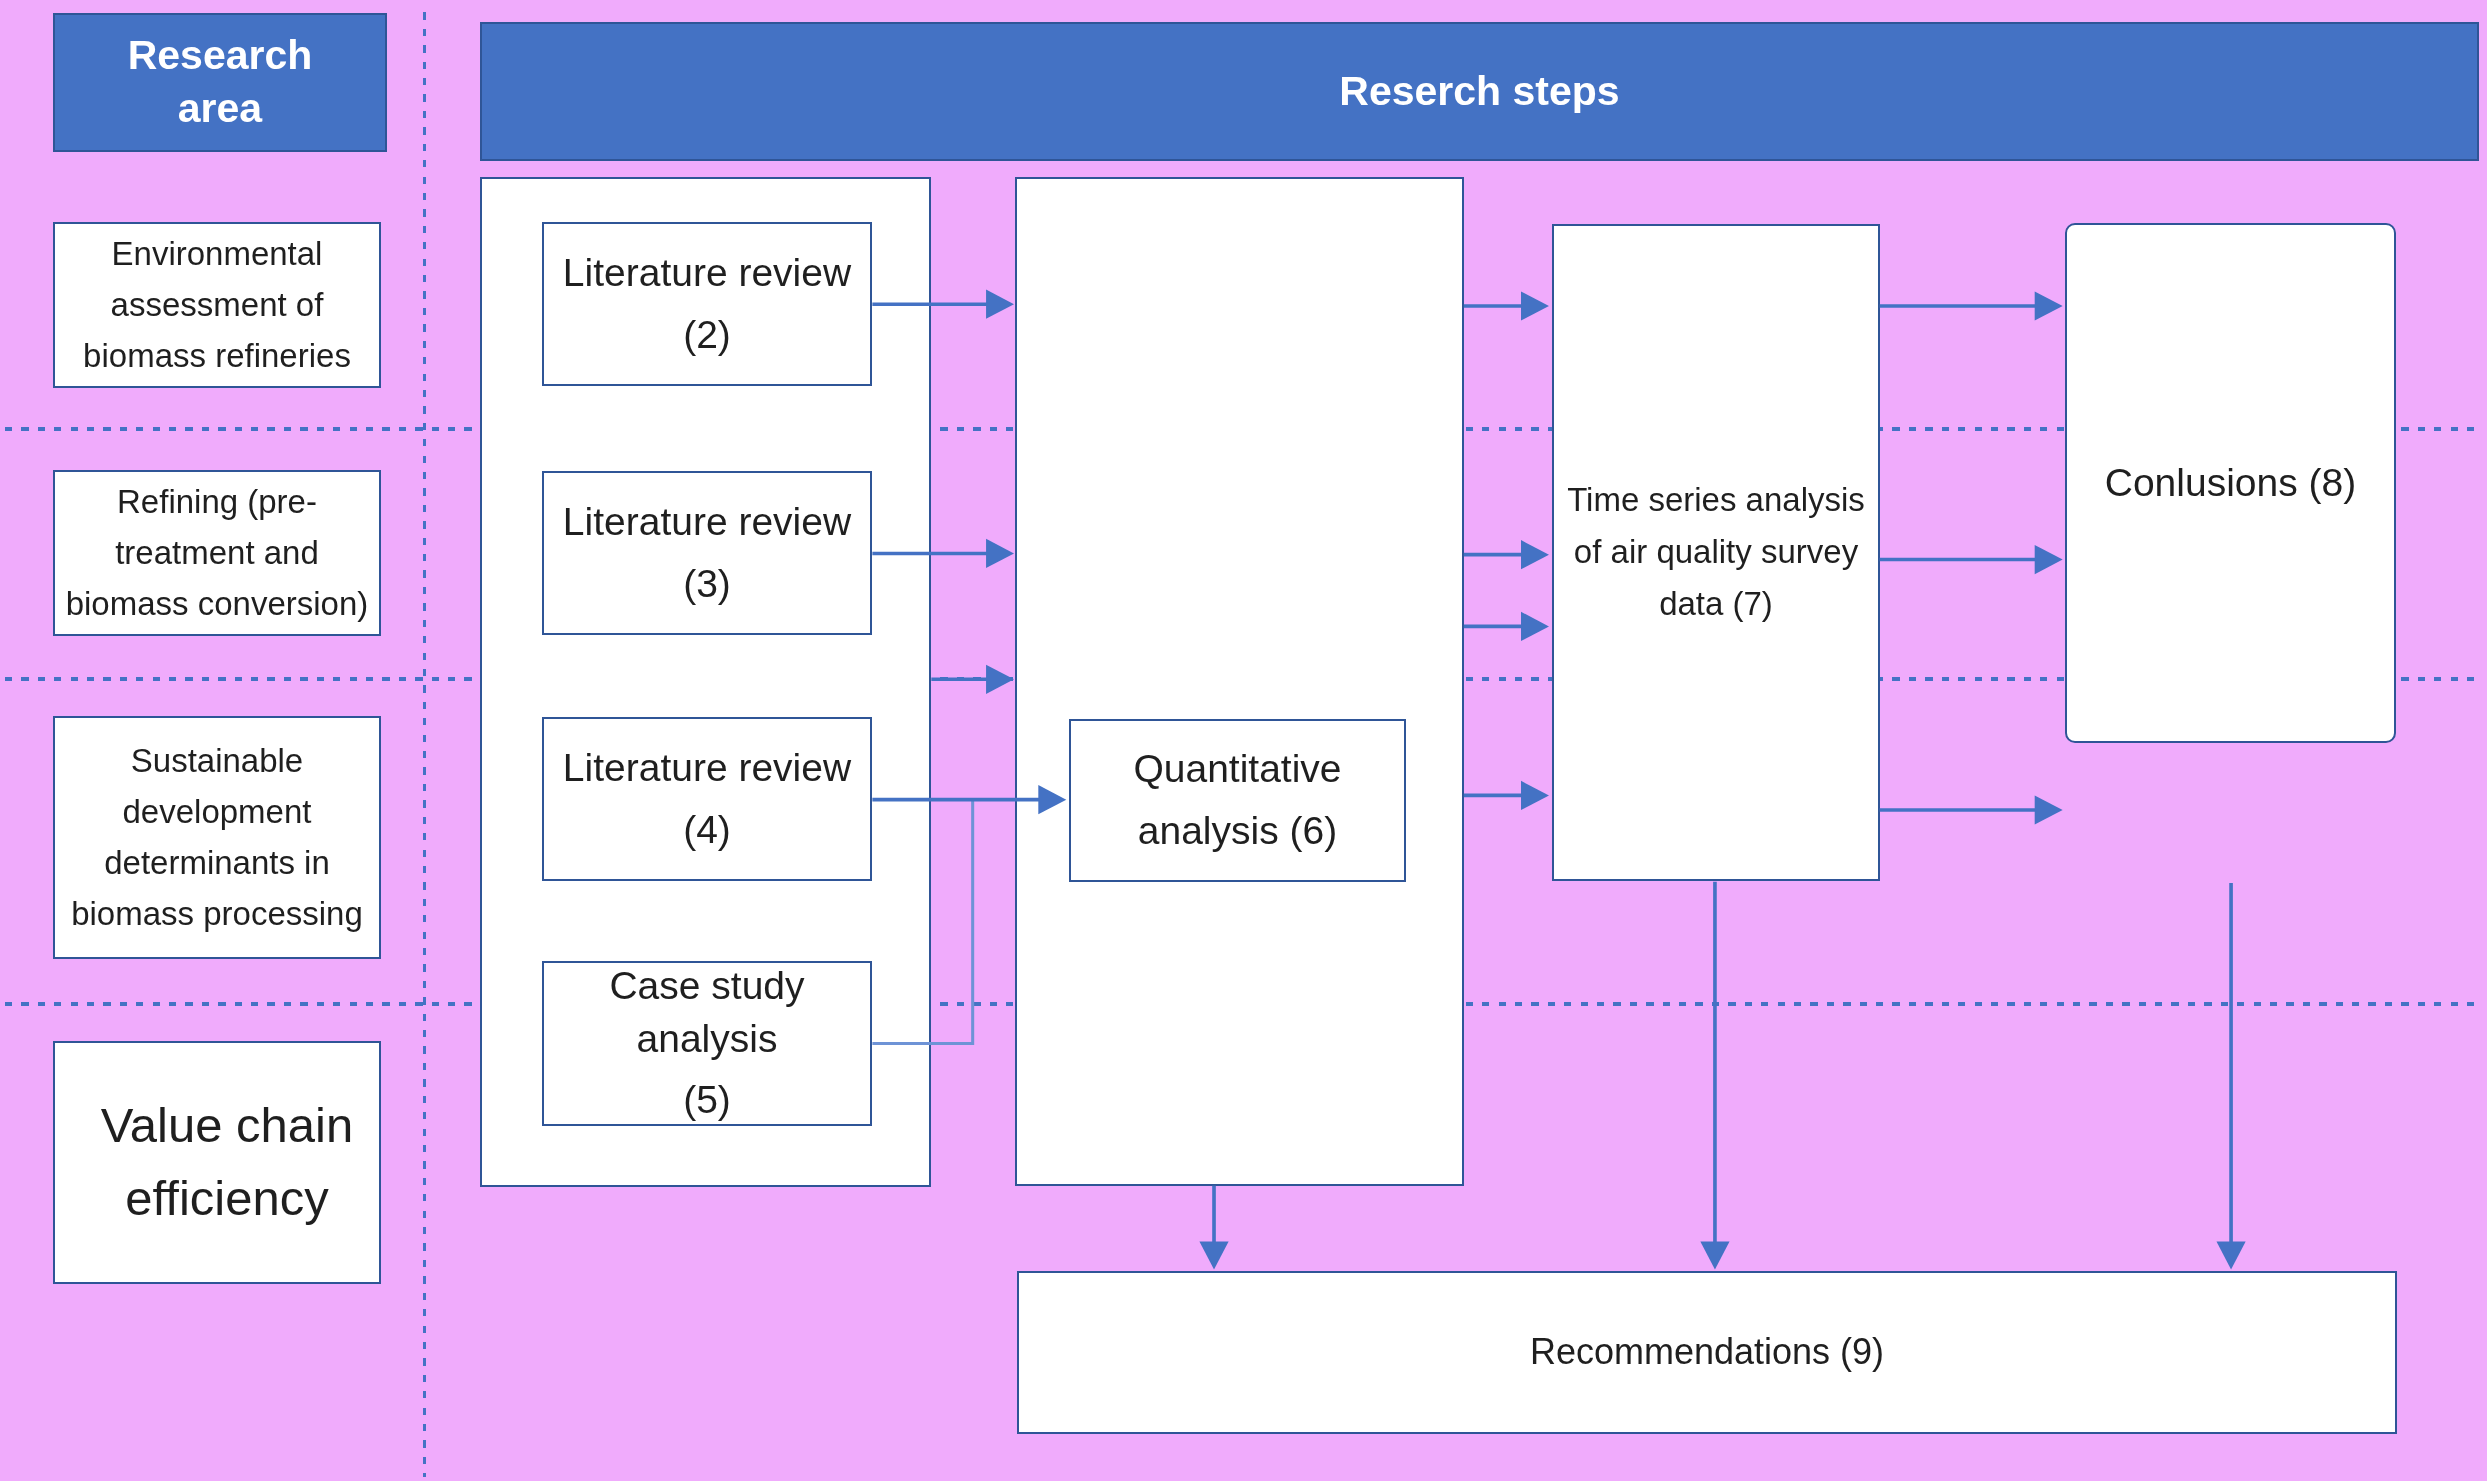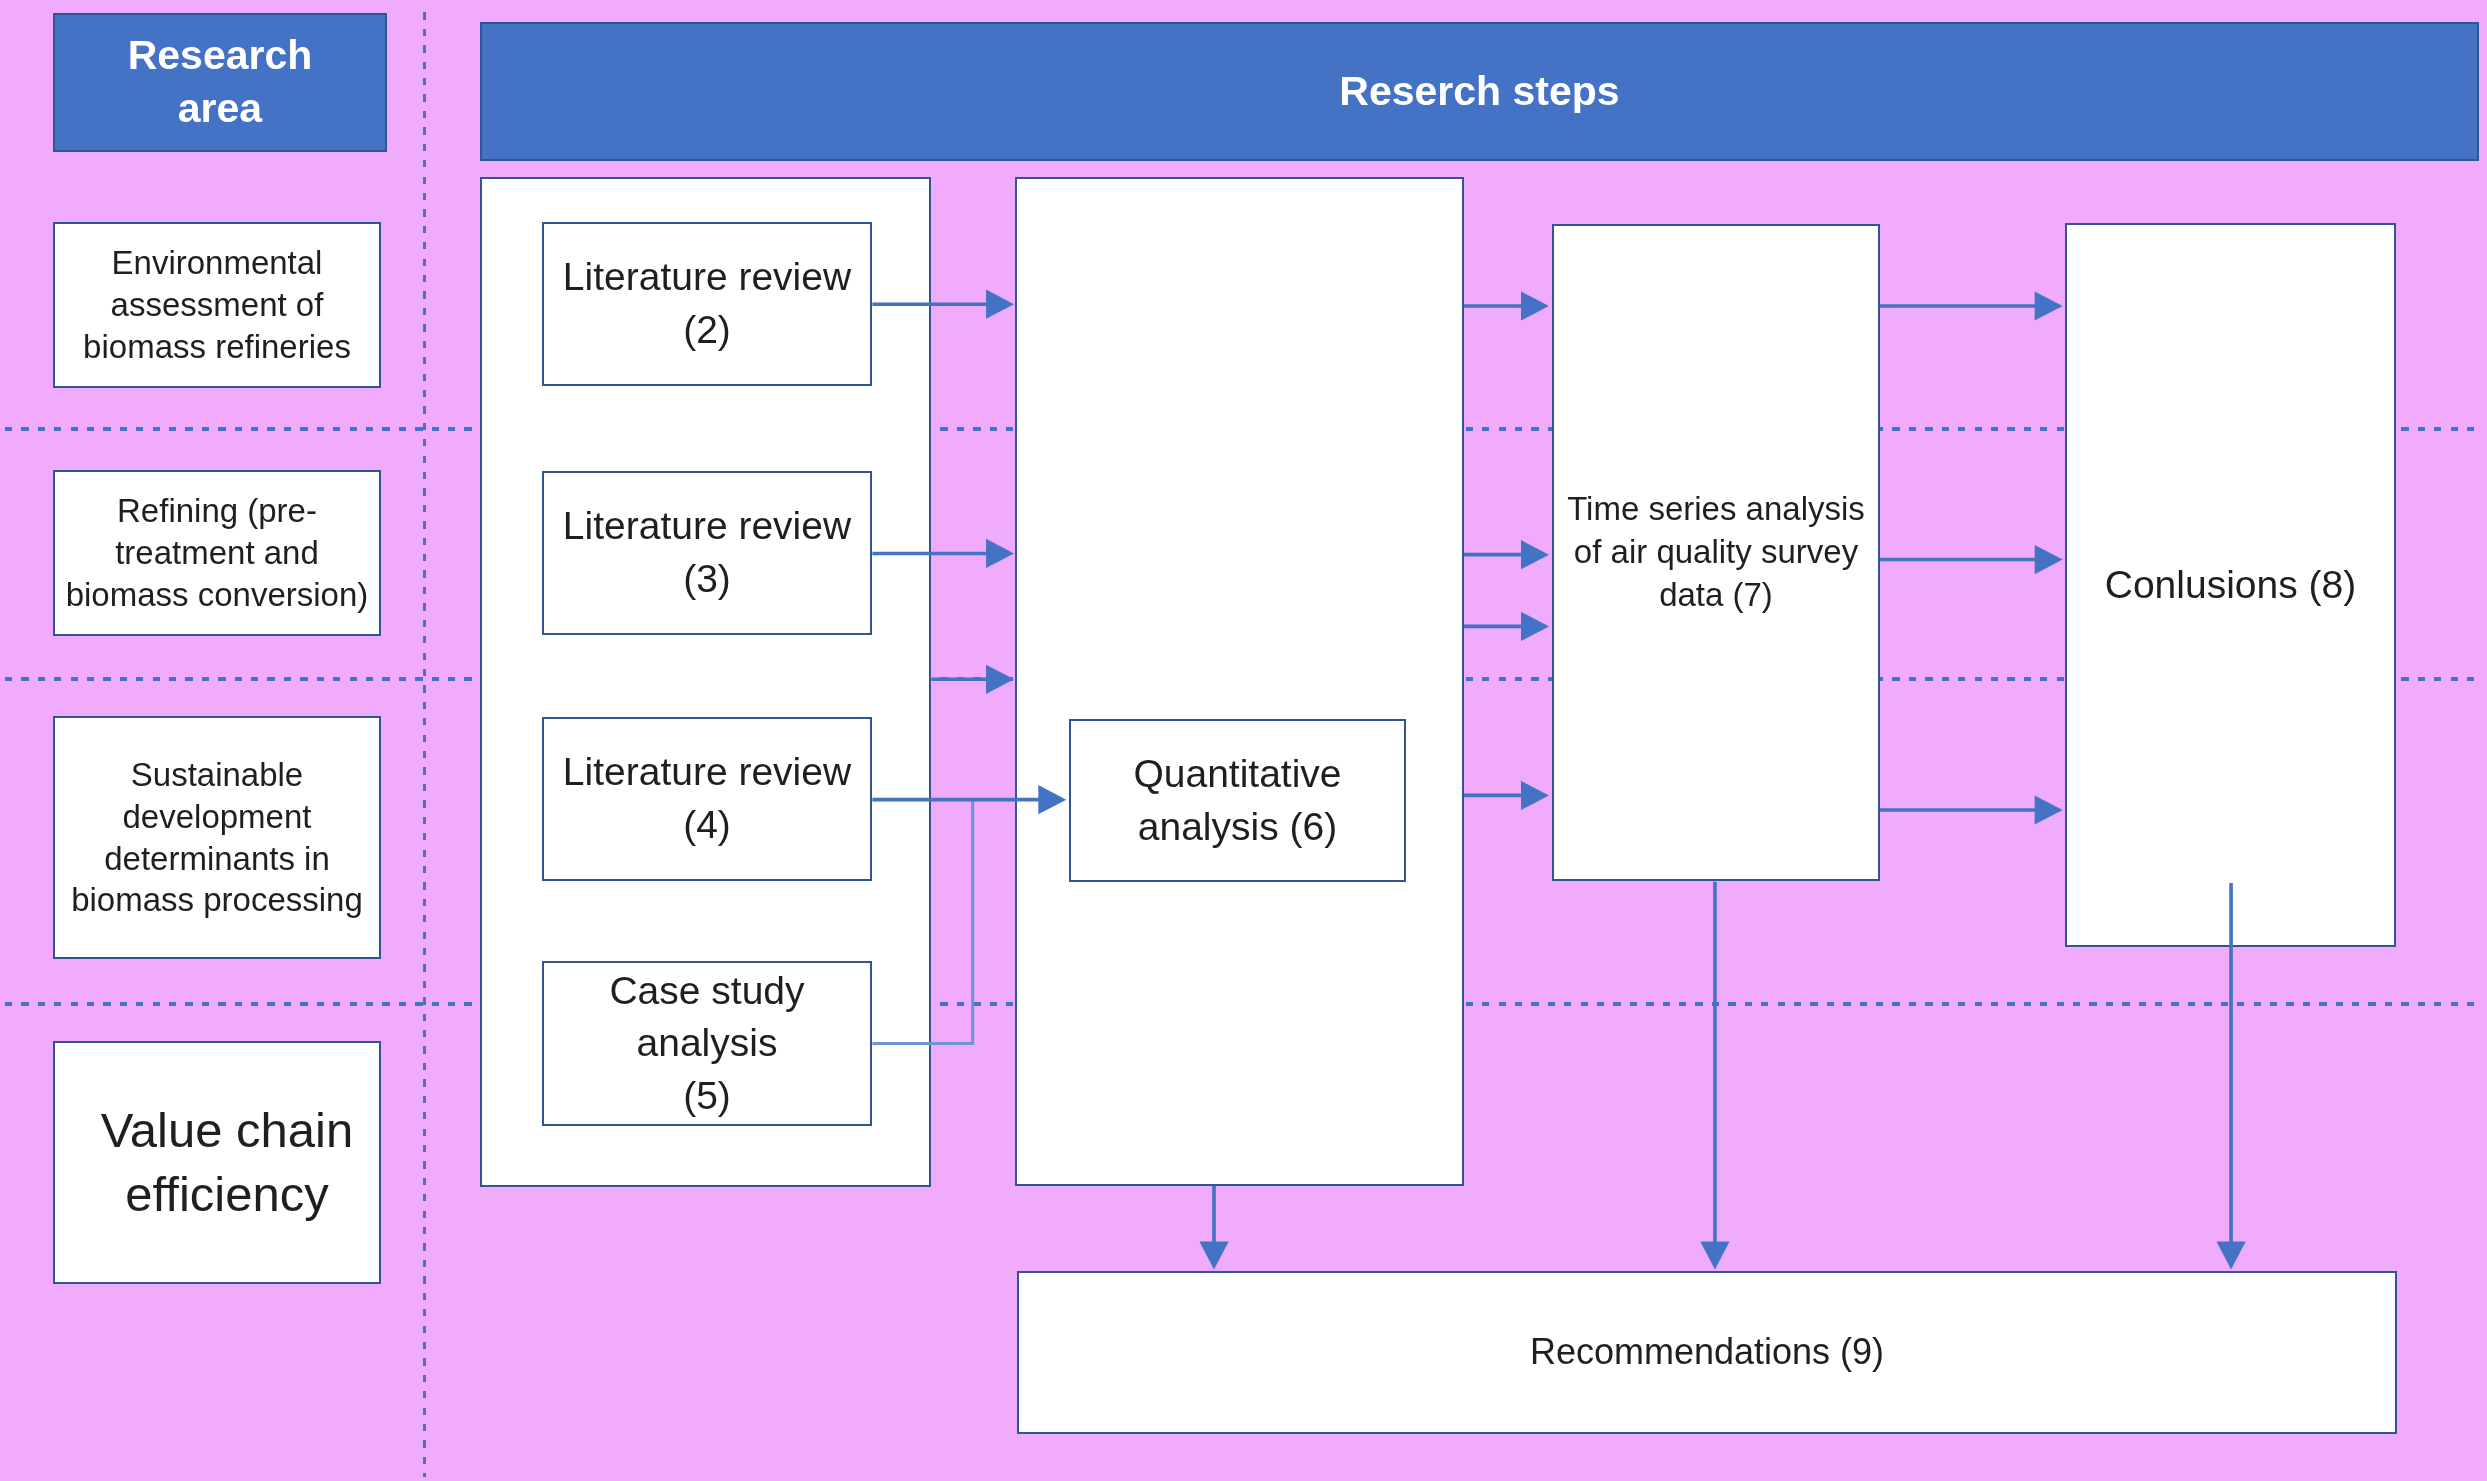--- a/index.html
+++ b/index.html
@@ -24,20 +24,21 @@
     background:#ffffff;
     border:2.4px solid #2F5597;
     box-sizing:border-box;
     display:flex;
     flex-direction:column;
     align-items:center;
     justify-content:center;
     text-align:center;
     color:#1F1F1F;
     z-index:2;
+    gap:9px;
   }
   .box span{display:block;}
   .container-box{
     position:absolute;
     background:#ffffff;
     border:2.4px solid #2F5597;
     box-sizing:border-box;
     z-index:1;
   }
   .header{
@@ -125,21 +126,21 @@
   </div>
   <div class="box step-text z3" style="left:1069px;top:719px;width:337px;height:163px;">
     <span>Quantitative</span>
     <span>analysis (6)</span>
   </div>
   <div class="box time-text" style="left:1552px;top:224px;width:328px;height:657px;">
     <span>Time series analysis</span>
     <span>of air quality survey</span>
     <span>data (7)</span>
   </div>
-  <div class="box step-text" style="left:2065px;top:223px;width:331px;height:724px;">
+  <div class="box step-text" style="left:2065px;top:223px;width:331px;height:520px;border-radius:10px;">
     <span>Conlusions (8)</span>
   </div>
   <div class="box recom-text" style="left:1017px;top:1271px;width:1380px;height:163px;">
     <span>Recommendations (9)</span>
   </div>
 
   <svg class="layer" style="z-index:4;" viewBox="0 0 4091 2437" width="2487" height="1482">
 
     <polyline points="1435,1716 1600,1716 1600,1315" fill="none" stroke="#6E93D6" stroke-width="5"></polyline>
 

